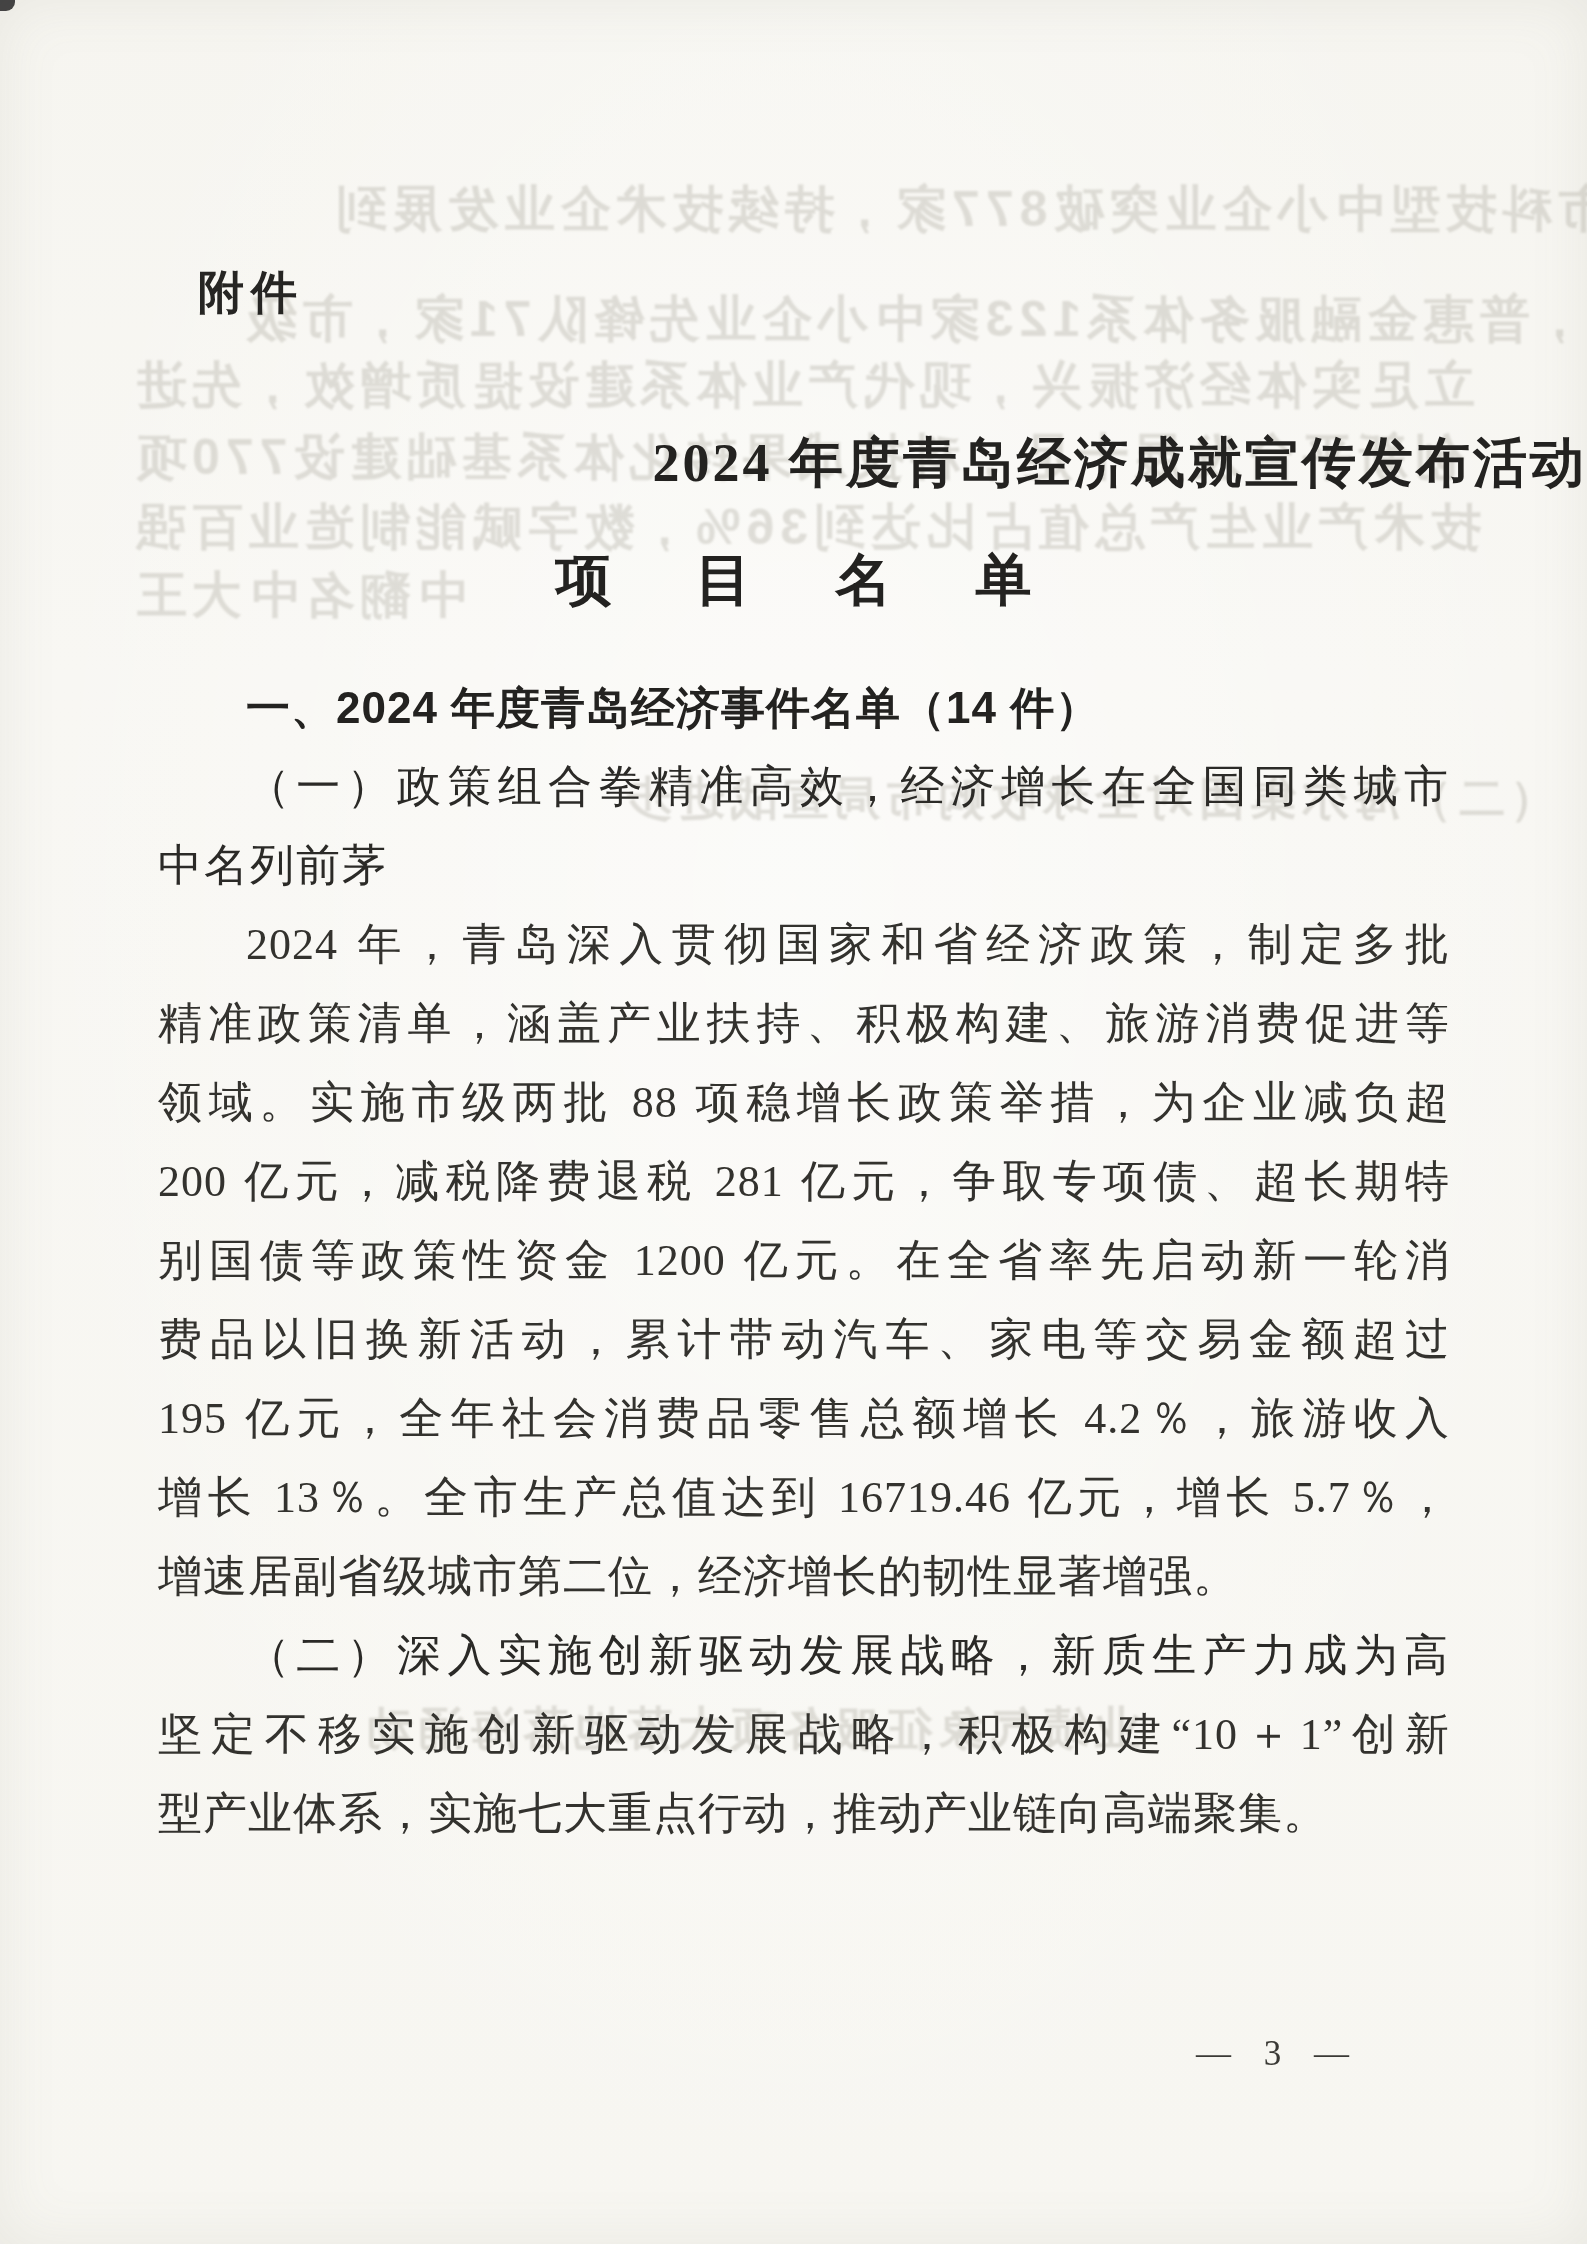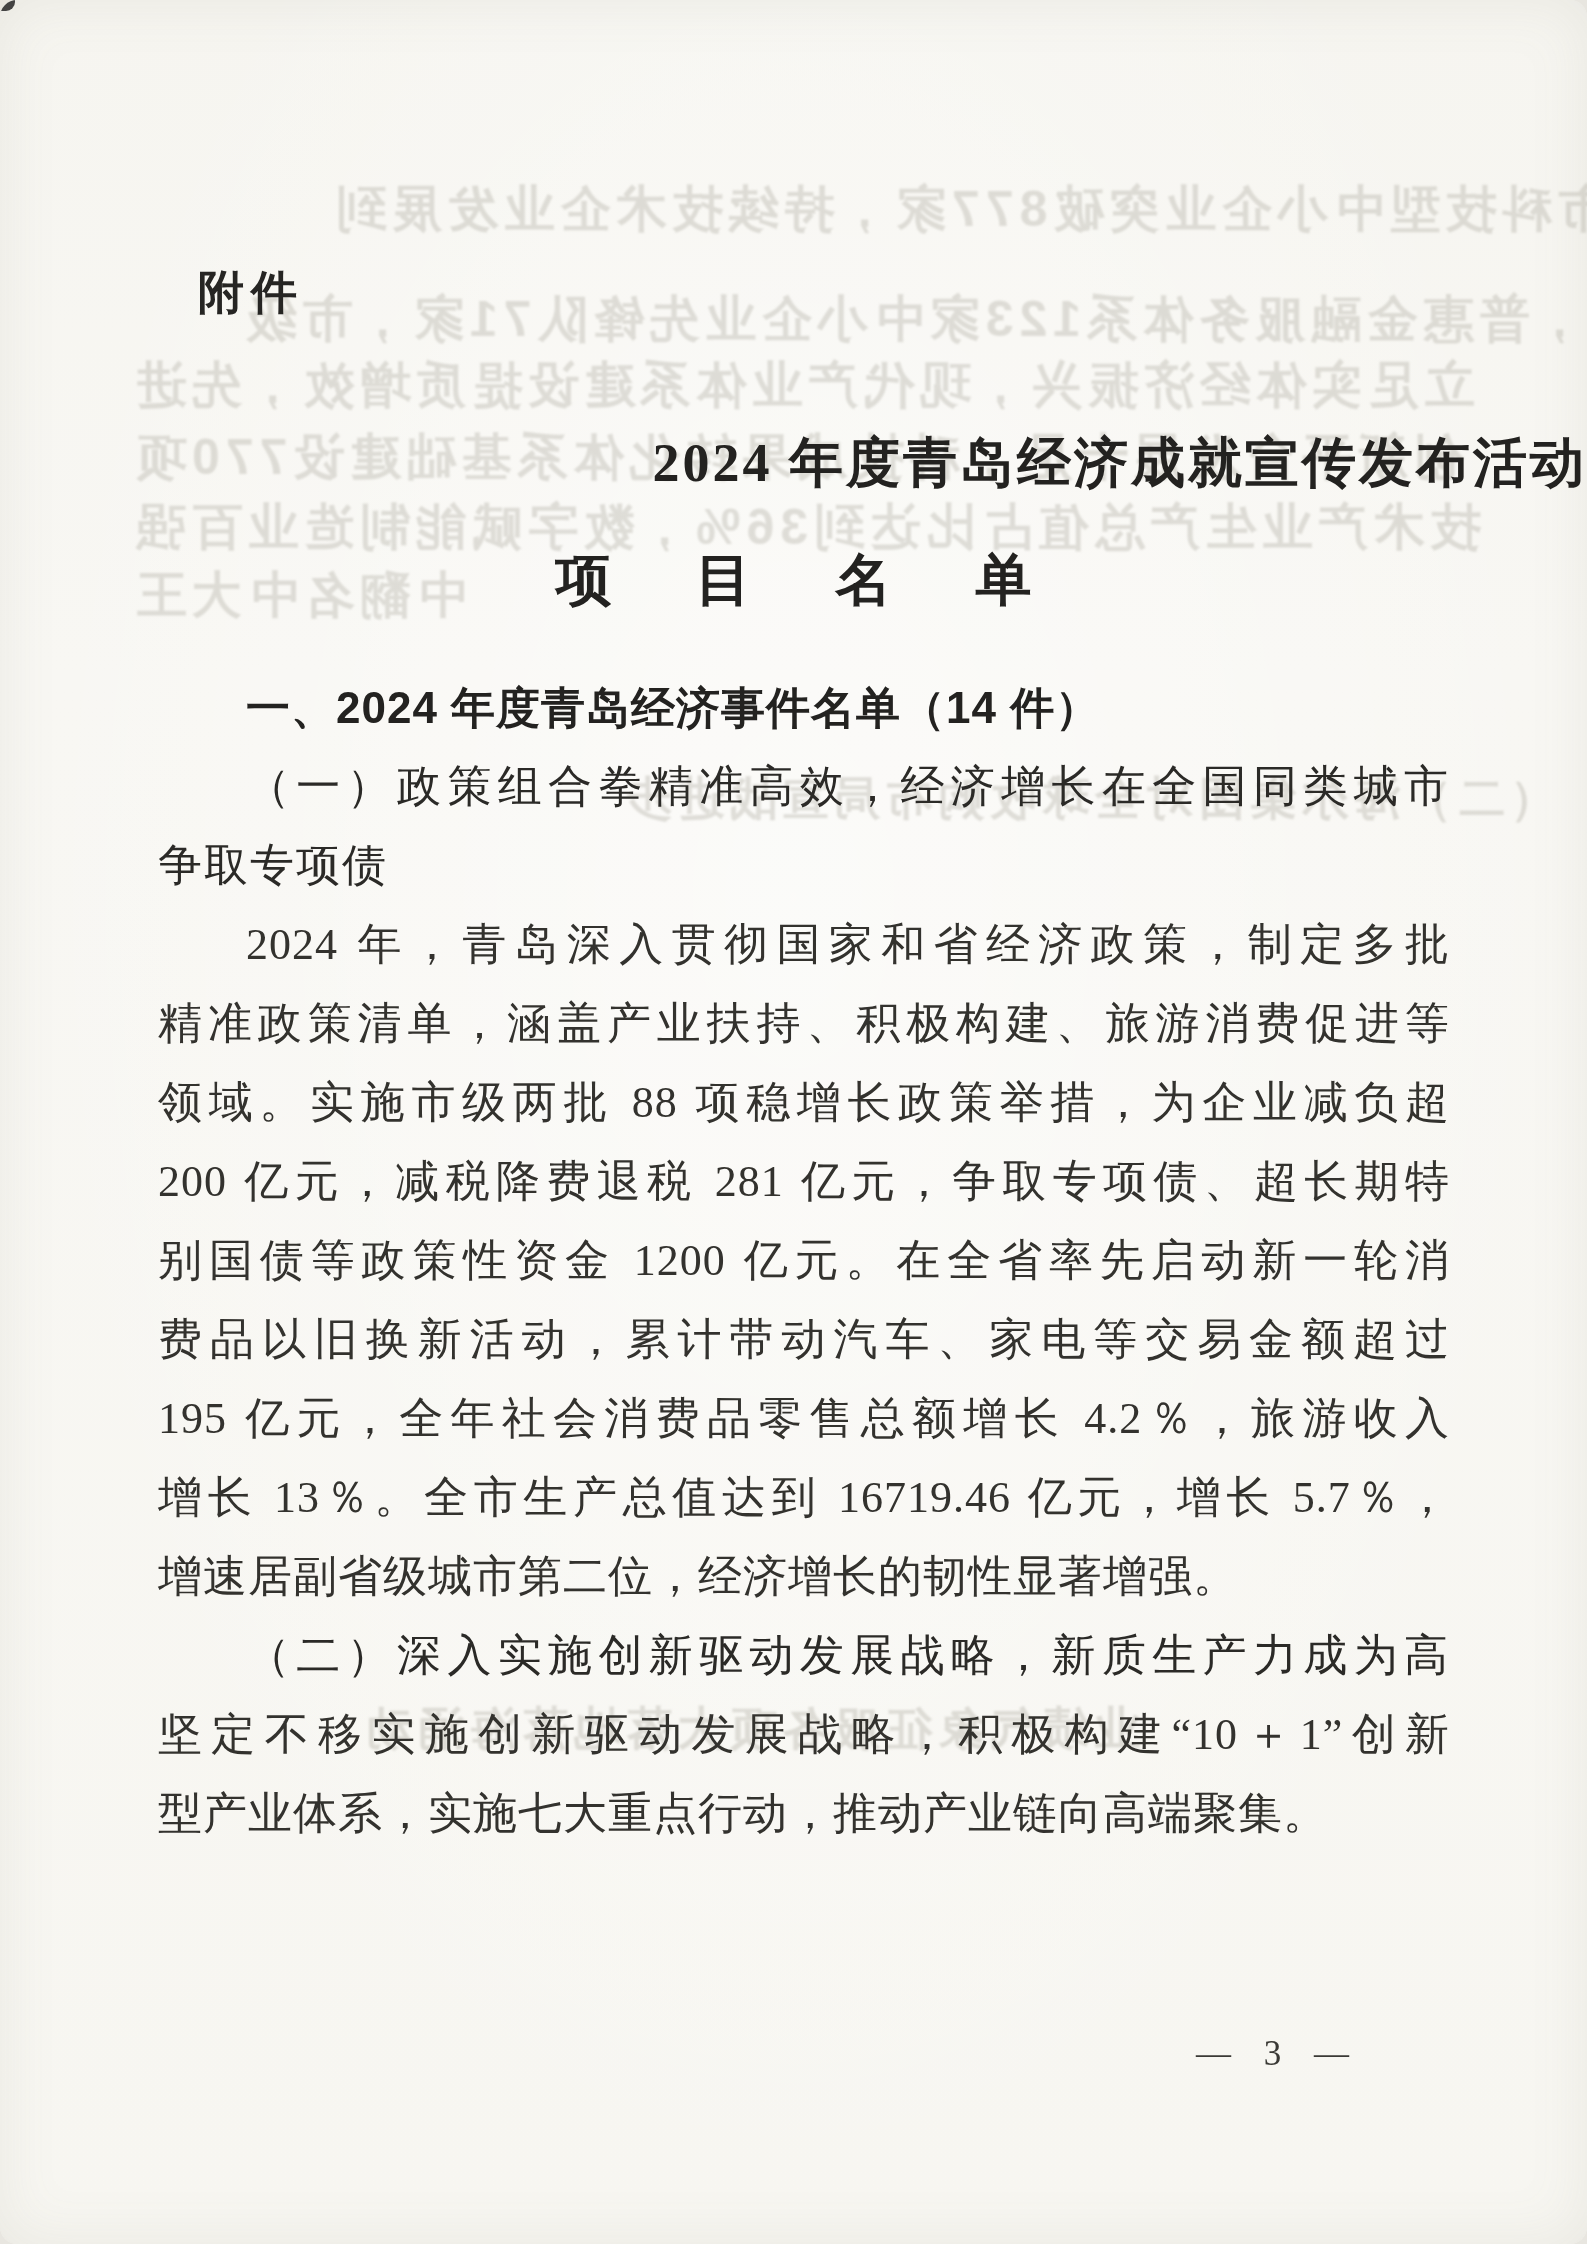--- a/index.html
+++ b/index.html
@@ -11,21 +11,20 @@
     position: relative;
     width: 1587px;
     height: 2244px;
     margin: 0 auto;
     background:
       radial-gradient(ellipse at 50% 40%, rgba(255,255,255,0.5), rgba(0,0,0,0) 70%),
       linear-gradient(180deg, #f6f5f0 0%, #f8f7f3 30%, #f7f6f1 100%);
     box-shadow: inset 0 0 60px rgba(120,115,100,0.10);
     overflow: hidden;
     color: #2e2d2a;
-    border-radius: 17px;
   }
 
   
   .corner-mark {
     position: absolute;
     top: 0; left: 0;
     width: 15px; height: 11px;
     background: #262626;
     opacity: .85;
     border-bottom-right-radius: 9px;
@@ -144,21 +143,21 @@
   <div class="title-block">
     <div class="title-line1">2024 年度青岛经济成就宣传发布活动</div>
     <div class="title-line2">项目名单</div>
   </div>
 
   <div class="content">
     <div class="section-heading">一、2024 年度青岛经济事件名单（14 件）</div>
     <div id="blocks">
         <div class="block subheading">
           <div class="line first">（一）政策组合拳精准高效，经济增长在全国同类城市</div>
-          <div class="line final">争取专项债</div>
+          <div class="line final">中名列前茅</div>
         </div>
         <div class="block paragraph">
           <div class="line first">2024 年，青岛深入贯彻国家和省经济政策，制定多批</div>
           <div class="line">精准政策清单，涵盖产业扶持、积极构建、旅游消费促进等</div>
           <div class="line">领域。实施市级两批 88 项稳增长政策举措，为企业减负超</div>
           <div class="line">200 亿元，减税降费退税 281 亿元，争取专项债、超长期特</div>
           <div class="line">别国债等政策性资金 1200 亿元。在全省率先启动新一轮消</div>
           <div class="line">费品以旧换新活动，累计带动汽车、家电等交易金额超过</div>
           <div class="line">195 亿元，全年社会消费品零售总额增长 4.2％，旅游收入</div>
           <div class="line">增长 13％。全市生产总值达到 16719.46 亿元，增长 5.7％，</div>

